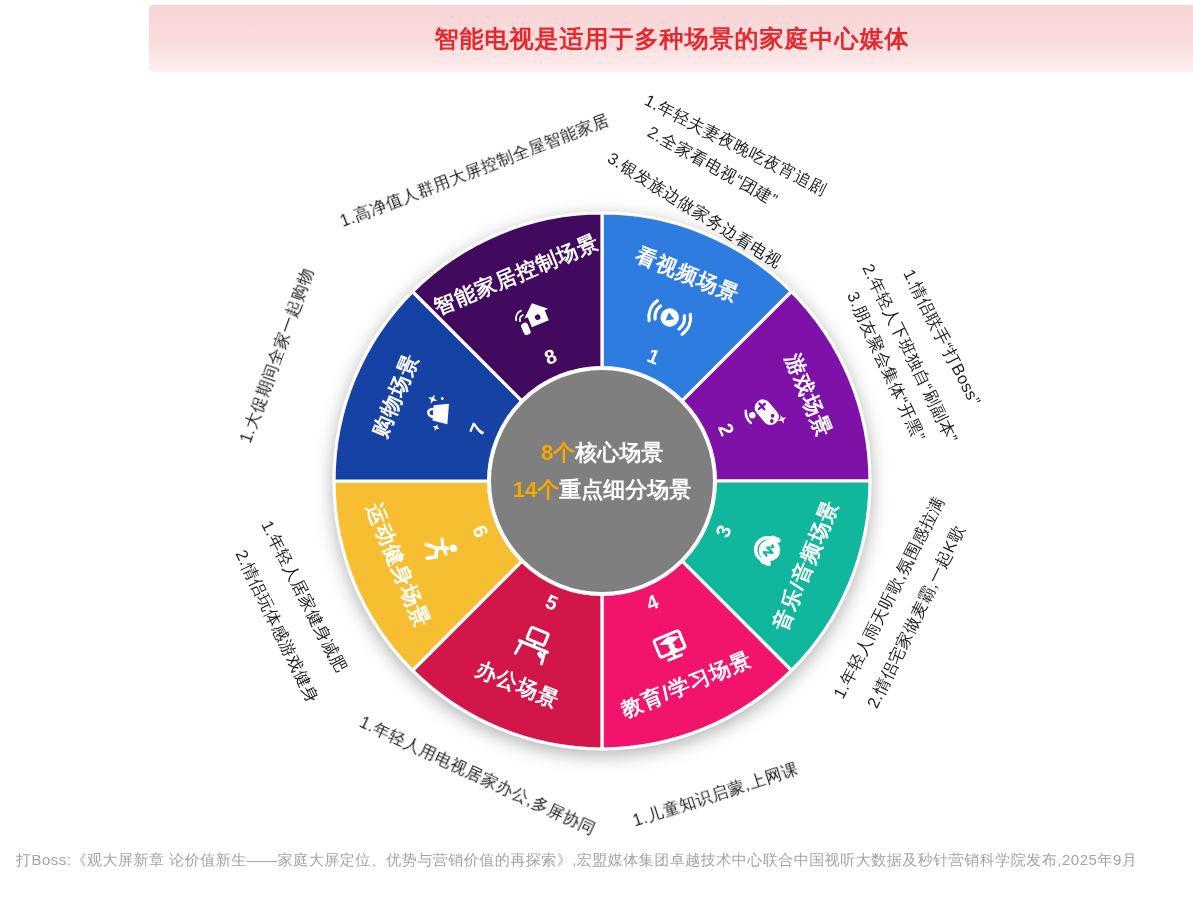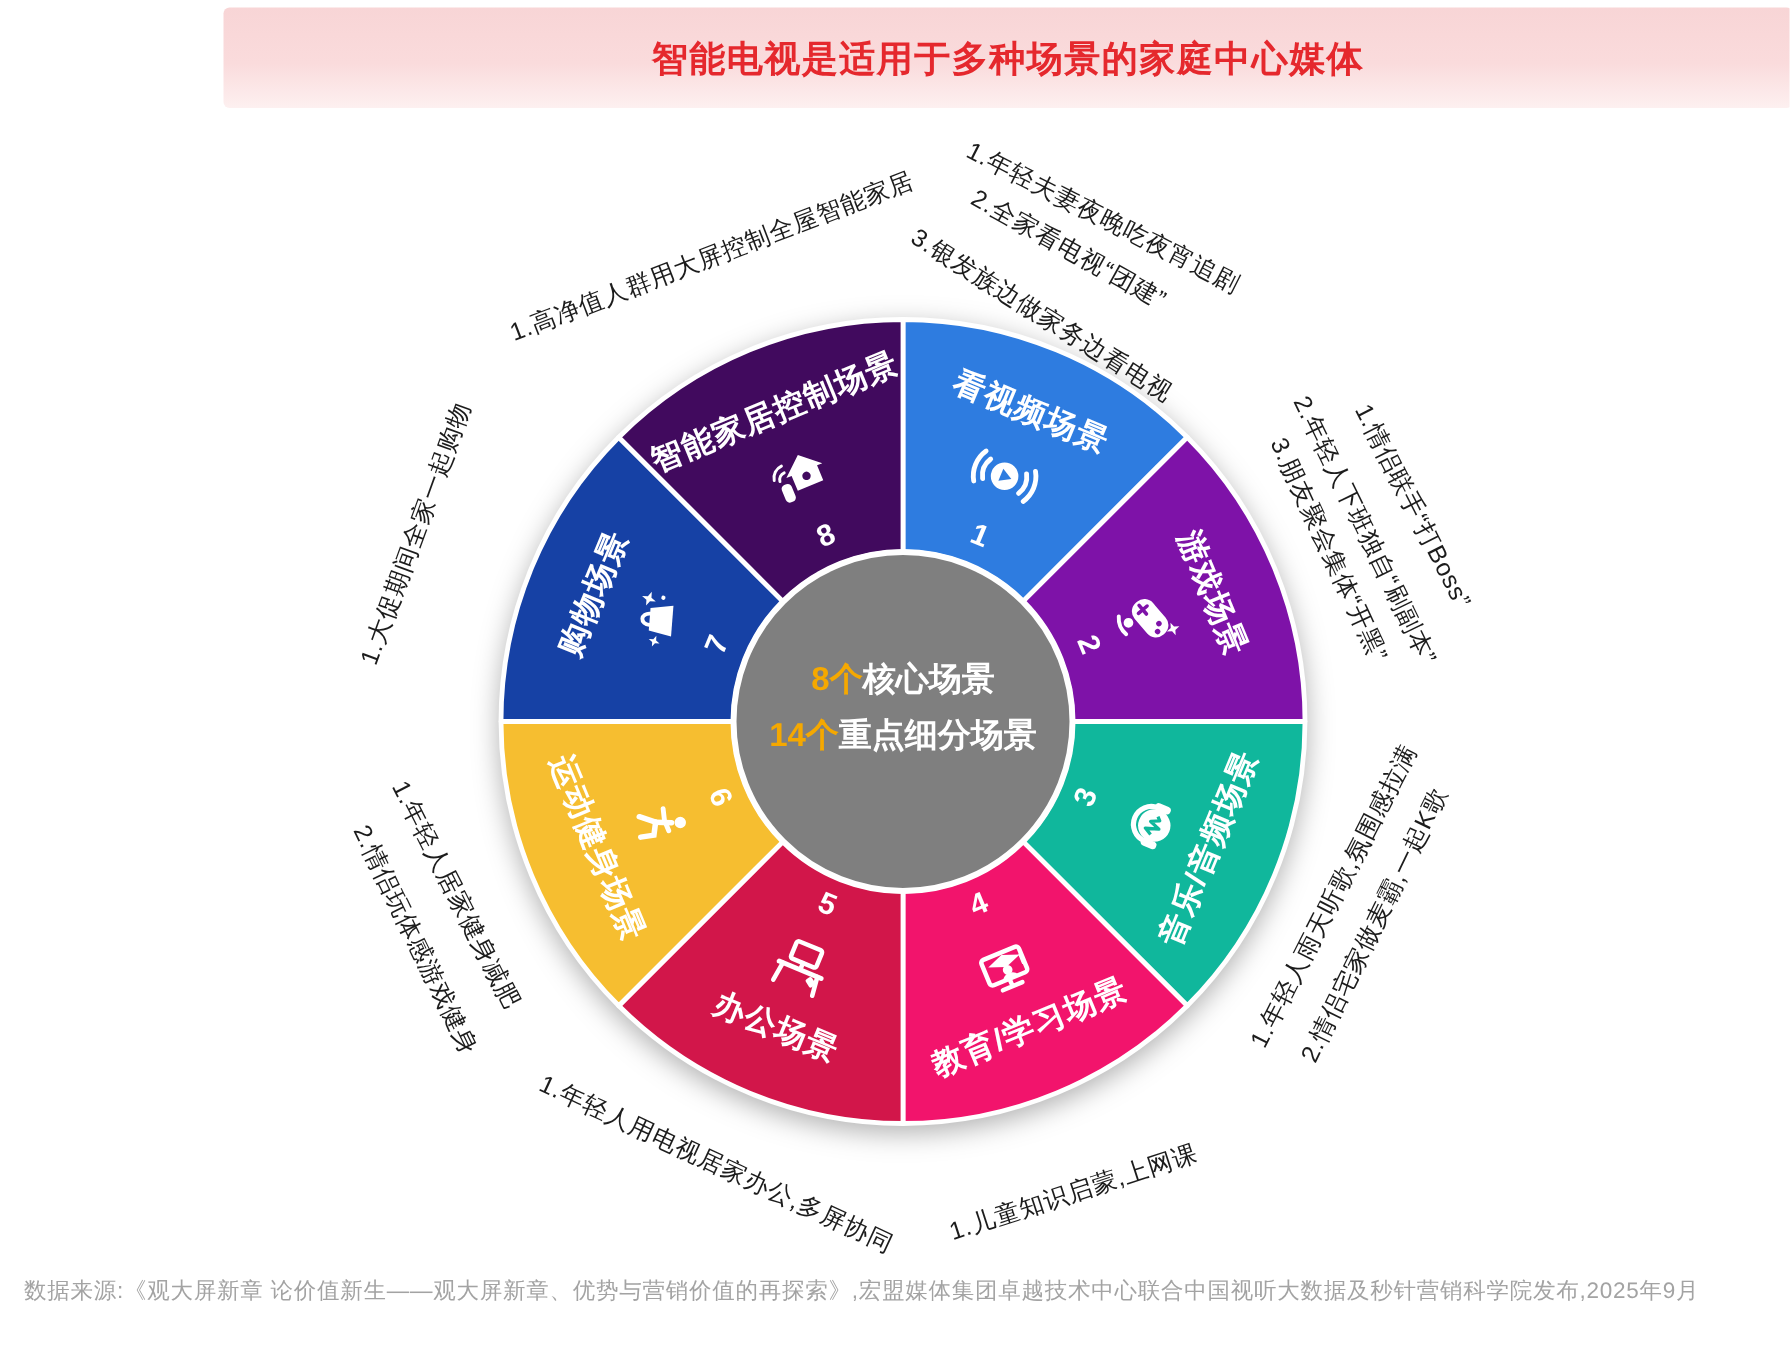--- a/index.html
+++ b/index.html
@@ -132,14 +132,14 @@
       <text transform="translate(890,598) rotate(-63)" text-anchor="middle" dominant-baseline="middle" fill="#1c1c1c" font-size="16.5" letter-spacing="0.5">1.年轻人雨天听歌,氛围感拉满</text>
       <text transform="translate(917,617) rotate(-64)" text-anchor="middle" dominant-baseline="middle" fill="#1c1c1c" font-size="16.5" letter-spacing="0.5">2.情侣宅家做麦霸,一起K歌</text>
       <text transform="translate(716,796) rotate(-18)" text-anchor="middle" dominant-baseline="middle" fill="#1c1c1c" font-size="16.5" letter-spacing="0.5">1.儿童知识启蒙,上网课</text>
       <text transform="translate(477,777) rotate(25)" text-anchor="middle" dominant-baseline="middle" fill="#1c1c1c" font-size="16.5" letter-spacing="0.5">1.年轻人用电视居家办公,多屏协同</text>
       <text transform="translate(303,597) rotate(63)" text-anchor="middle" dominant-baseline="middle" fill="#1c1c1c" font-size="16.5" letter-spacing="0.5">1.年轻人居家健身减肥</text>
       <text transform="translate(276,627) rotate(64)" text-anchor="middle" dominant-baseline="middle" fill="#1c1c1c" font-size="16.5" letter-spacing="0.5">2.情侣玩体感游戏健身</text>
       <text transform="translate(278,356) rotate(-70)" text-anchor="middle" dominant-baseline="middle" fill="#1c1c1c" font-size="16.5" letter-spacing="0.5">1.大促期间全家一起购物</text>
       <text transform="translate(475,172) rotate(-21)" text-anchor="middle" dominant-baseline="middle" fill="#1c1c1c" font-size="16.5" letter-spacing="0.5">1.高净值人群用大屏控制全屋智能家居</text>
     </svg>
 
-  <div id="footer">数据来源:《观大屏新章 论价值新生——观大屏新章、优势与营销价值的再探索》,宏盟媒体集团卓越技术中心联合中国视听大数据及秒针营销科学院发布,2025年9月</div>
+  <div id="footer">打Boss:《观大屏新章 论价值新生——家庭大屏定位、优势与营销价值的再探索》,宏盟媒体集团卓越技术中心联合中国视听大数据及秒针营销科学院发布,2025年9月</div>
 </div>
 
 </body></html>

